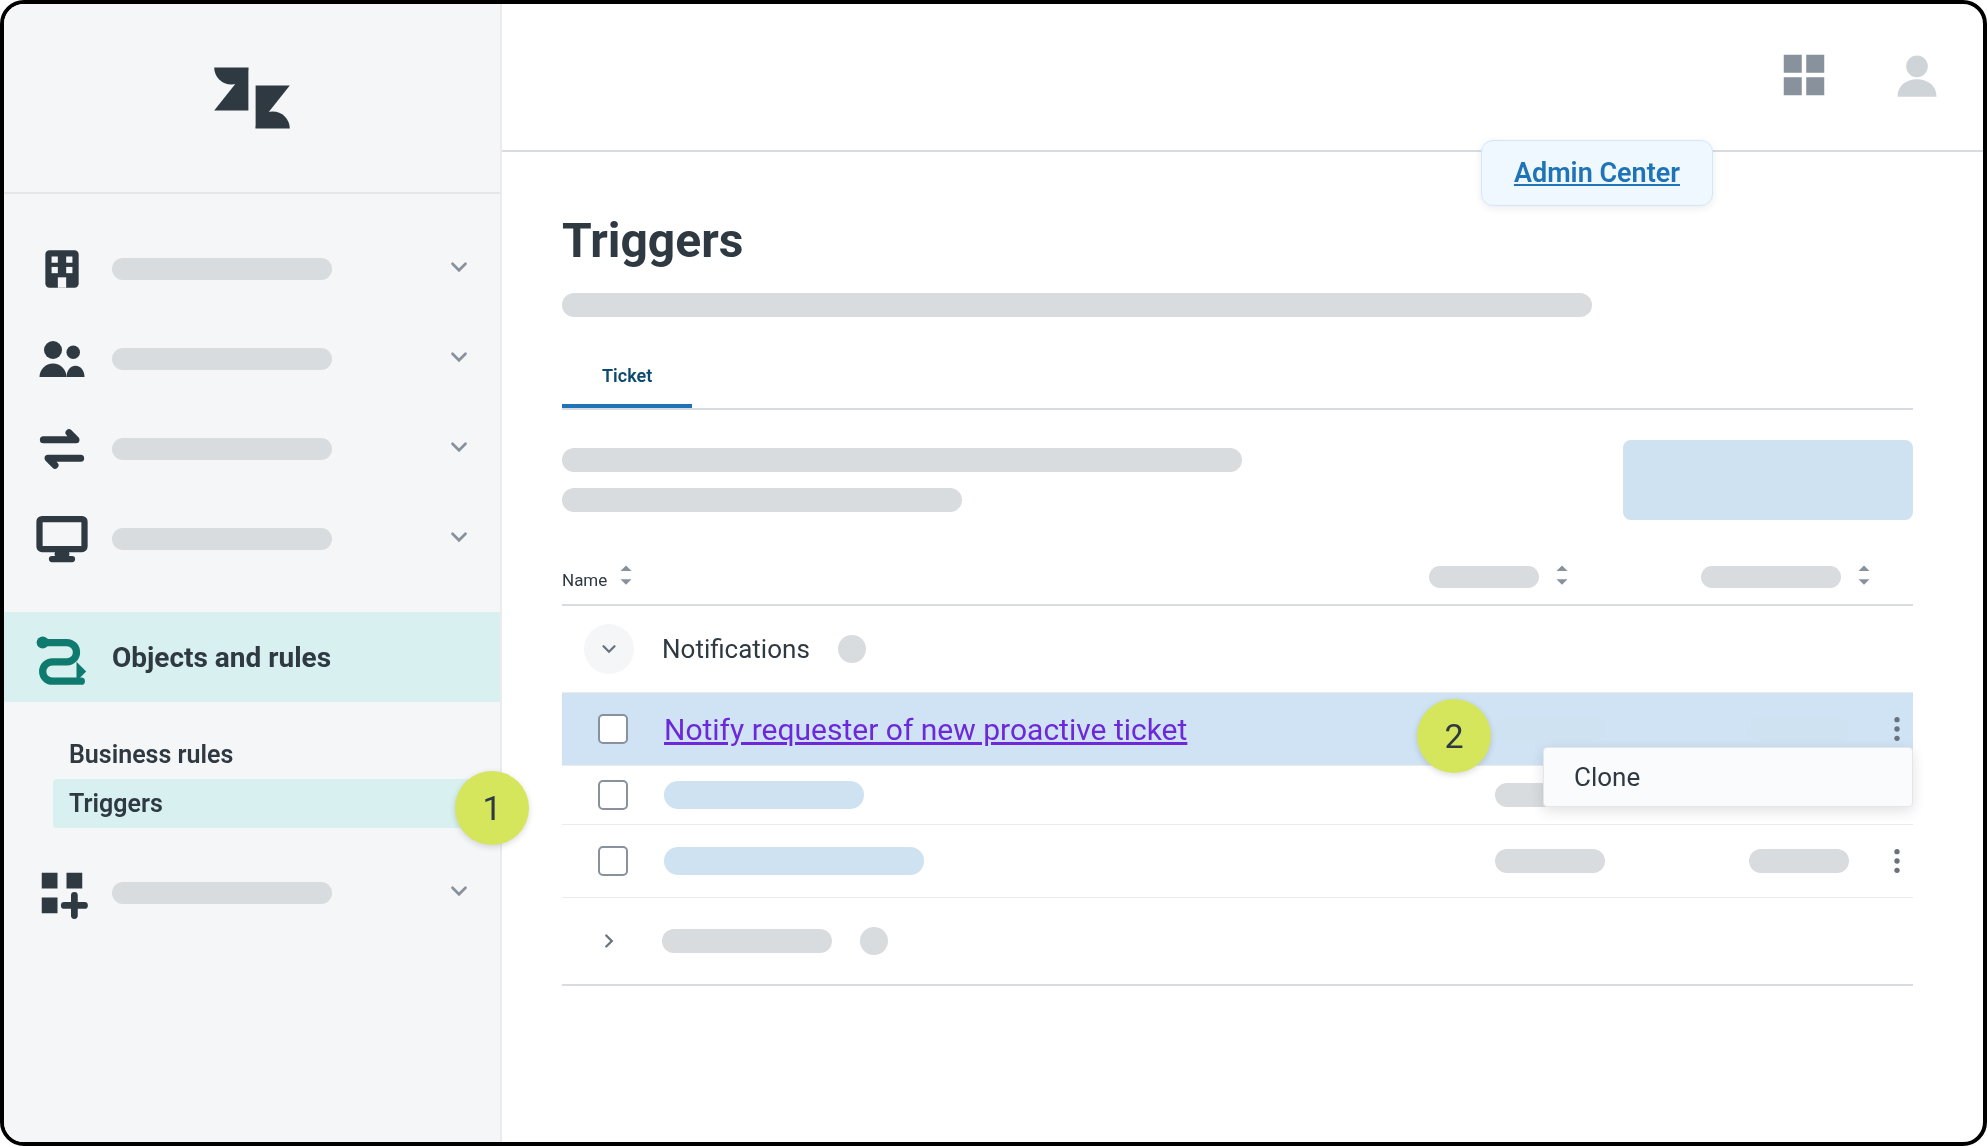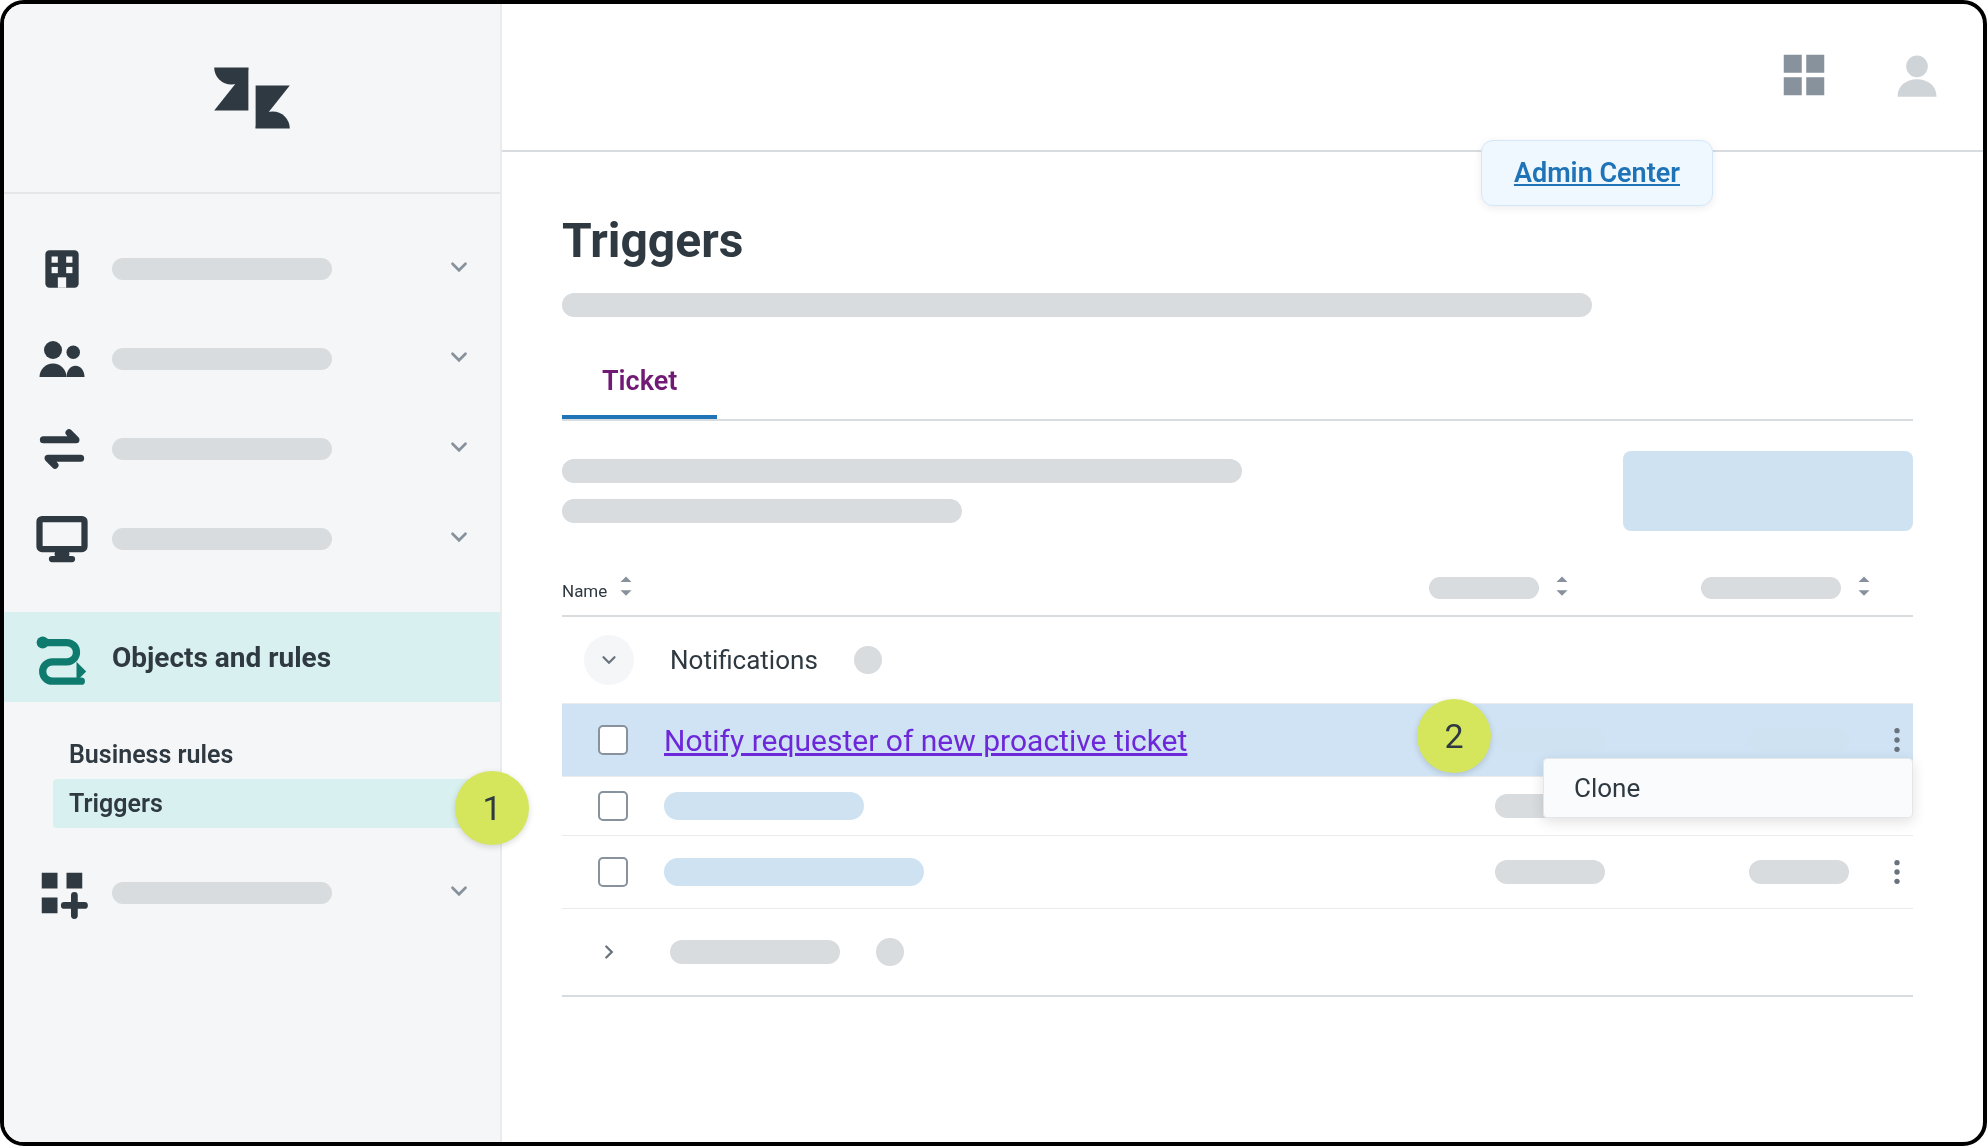--- a/index.html
+++ b/index.html
@@ -150,23 +150,23 @@
     background: #d8dcde;
     border-radius: 12px;
     width: 1030px;
     margin-bottom: 36px;
   }
   .tabs-row {
     border-bottom: 2px solid #d8dcde;
     display: flex;
   }
   .tab {
-    font-size: 27px;
+    font-size: 18px;
     font-weight: 600;
-    color: #701a75;
+    color: #0c4a6e;
     padding: 12px 40px 18px 40px;
     cursor: pointer;
     border-bottom: 4px solid transparent;
   }
   .tab.active {
     border-bottom-color: #1f73b7;
   }
   .filter-row {
     display: flex;
     align-items: center;
@@ -205,21 +205,21 @@
   .col-ph {
     height: 22px;
     background: #d8dcde;
     border-radius: 11px;
   }
   .col-ph-group { display: flex; align-items: center; gap: 14px; }
   .category-row {
     display: flex;
     align-items: center;
     padding: 18px 0;
-    gap: 36px;
+    gap: 28px;
   }
   .expand-btn {
     width: 50px;
     height: 50px;
     border-radius: 50%;
     background: #f4f6f8;
     display: flex;
     align-items: center;
     justify-content: center;
     margin-left: 22px;

